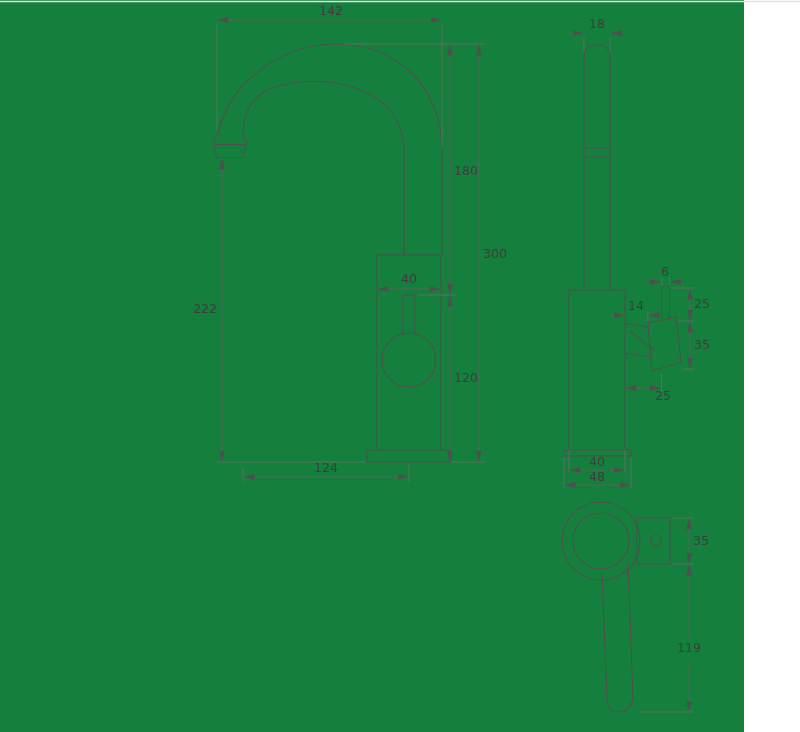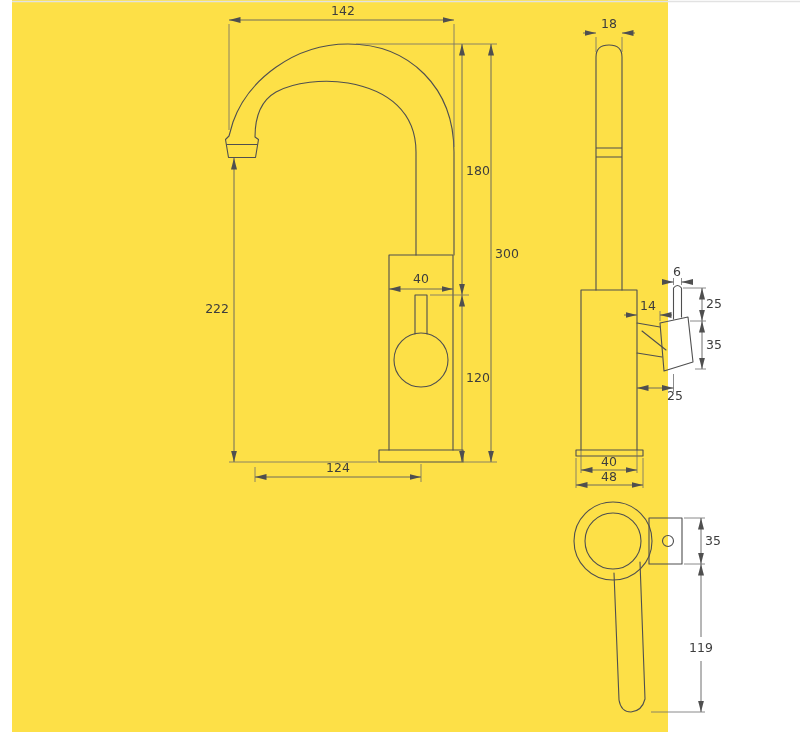--- a/index.html
+++ b/index.html
@@ -1,16 +1,16 @@
 <!DOCTYPE html>
 <html><head>
 <meta charset="utf-8">
 <style>
   html,body{margin:0;padding:0;background:#ffffff;width:800px;height:732px;overflow:hidden;}
-  .canvas{width:656px;height:732px;background:#fde047;margin-left:12px;}
+  .canvas{width:744px;height:732px;background:#15803d;}
   svg{display:block;}
   .obj{fill:none;stroke:#4f4f4f;stroke-width:1.1;stroke-linejoin:round;stroke-linecap:round;}
   .dim{fill:none;stroke:#5f5f5f;stroke-width:0.9;}
   .ext{fill:none;stroke:#6d6d6d;stroke-width:0.8;}
   text{font-family:"DejaVu Sans","Liberation Sans",sans-serif;font-size:12.5px;fill:#3d3d3d;}
   .mid{text-anchor:middle;}
   .end{text-anchor:end;}
 </style>
 </head>
 <body>

